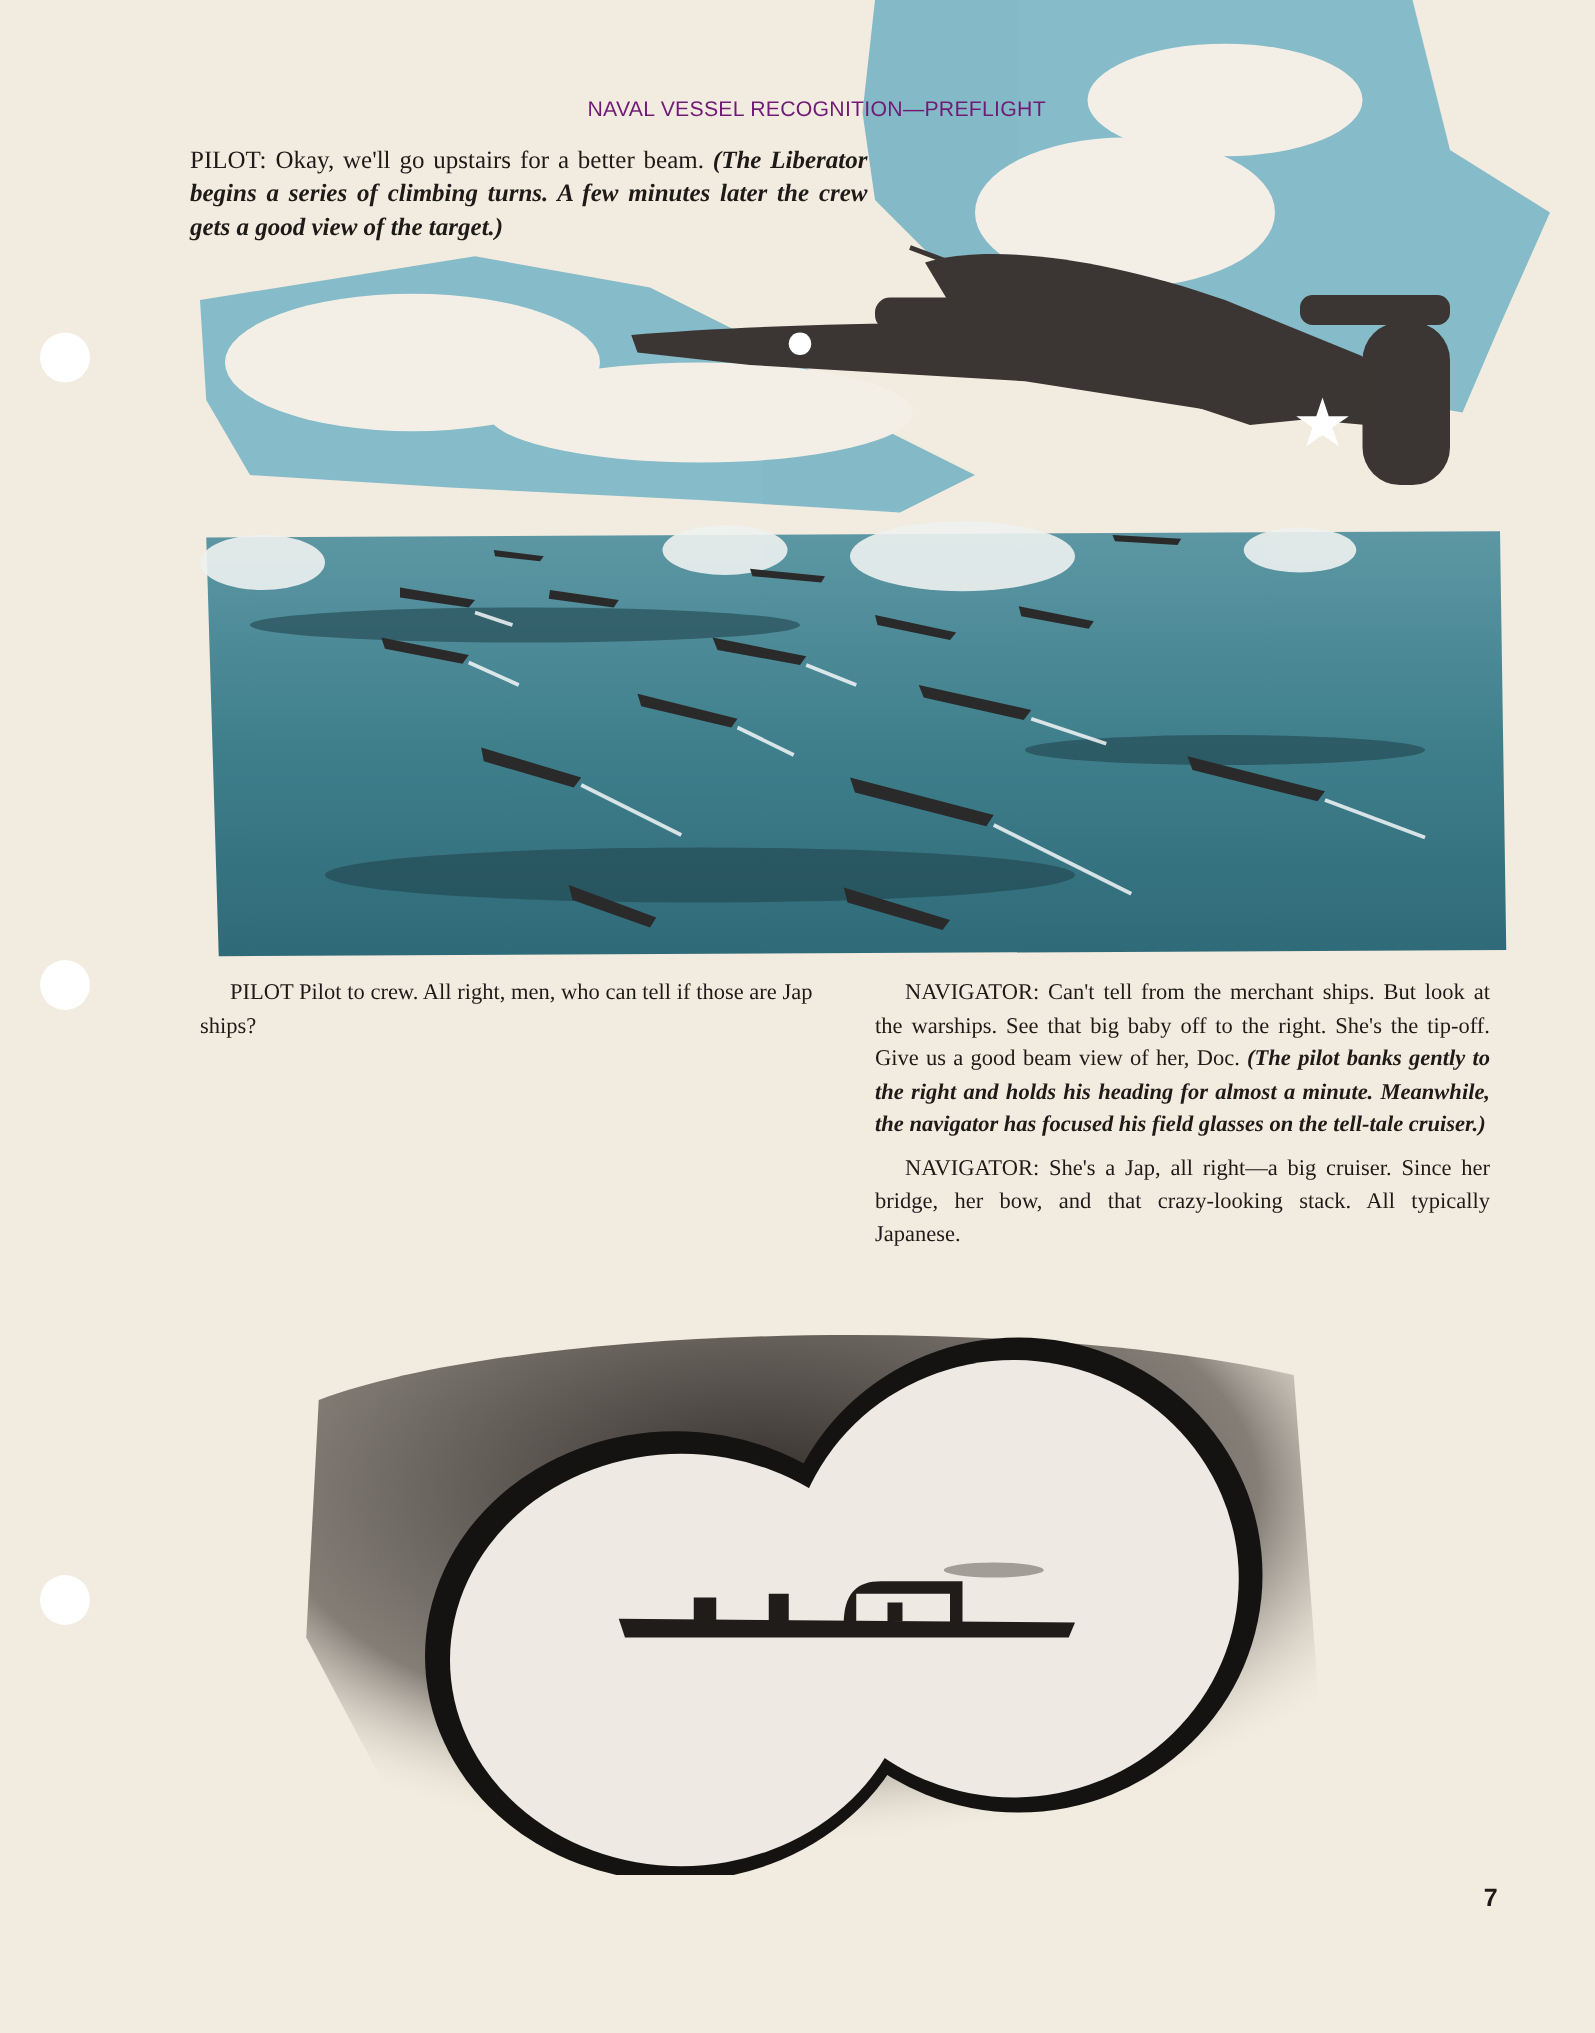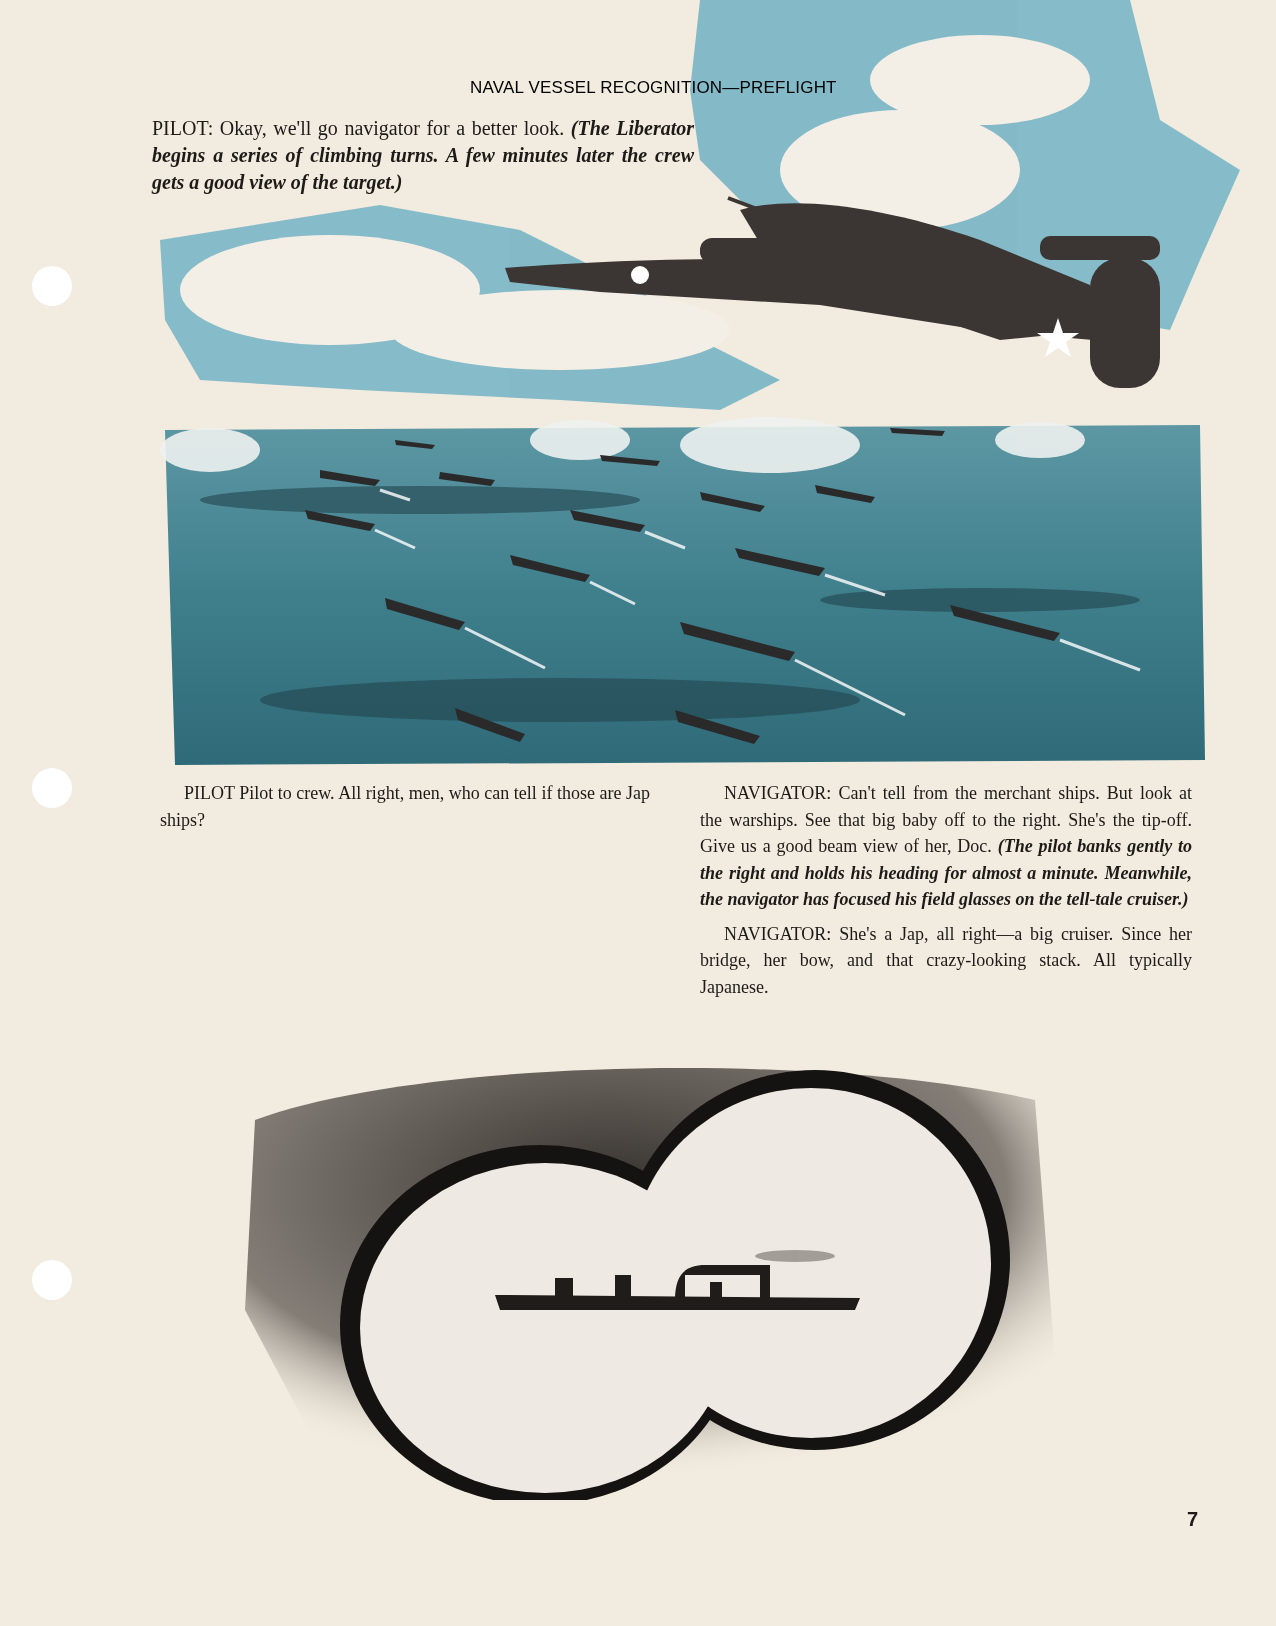--- a/index.html
+++ b/index.html
@@ -6,21 +6,21 @@
   body {
     width: 1276px; height: 1626px; position: relative; overflow: hidden;
     background: #f2ebdf;
     font-family: "Liberation Serif", "DejaVu Serif", serif;
     color: #1d1a17;
   }
   .punch { position: absolute; left: 32px; width: 40px; height: 40px; border-radius: 50%; background: #ffffff; }
   .header {
     position: absolute; left: 470px; top: 78px;
     font-family: "Liberation Sans", "DejaVu Sans", sans-serif;
-    font-size: 17px; letter-spacing: 0.2px; color: #000000; font-weight: normal;
+    font-size: 17px; letter-spacing: 0.2px; color: #701a75; font-weight: normal;
     z-index: 5;
   }
   .intro {
     position: absolute; left: 152px; top: 115px; width: 542px;
     font-size: 20px; line-height: 27px; z-index: 5; text-align: justify;
   }
   .intro .it { font-style: italic; font-weight: bold; }
   
   .illus { position: absolute; left: 0; top: 0; width: 1276px; height: 790px; z-index: 1; }
   .col {
@@ -118,21 +118,21 @@
   </g>
   <g fill="#ffffff">
     <circle cx="640" cy="275" r="9"></circle>
     <polygon points="1058,318 1063,333 1079,333 1066,342 1071,357 1058,348 1045,357 1050,342 1037,333 1053,333"></polygon>
   </g>
 </svg>
 
 <div class="header">NAVAL VESSEL RECOGNITION—PREFLIGHT</div>
 
 <div class="intro">
-  <span>PILOT: Okay, we'll go navigator for a better look.</span>
+  <span>PILOT: Okay, we'll go upstairs for a better beam.</span>
   <span class="it">(The Liberator begins a series of climbing turns. A few minutes later the crew gets a good view of the target.)</span>
 </div>
 
 <div class="col col-left">
   <p>PILOT  Pilot to crew. All right, men, who can tell if those are Jap ships?</p>
 </div>
 
 <div class="col col-right">
   <p>
     <span>NAVIGATOR: Can't tell from the merchant ships. But look at the warships. See that big baby off to the right. She's the tip-off. Give us a good beam view of her, Doc.</span>

